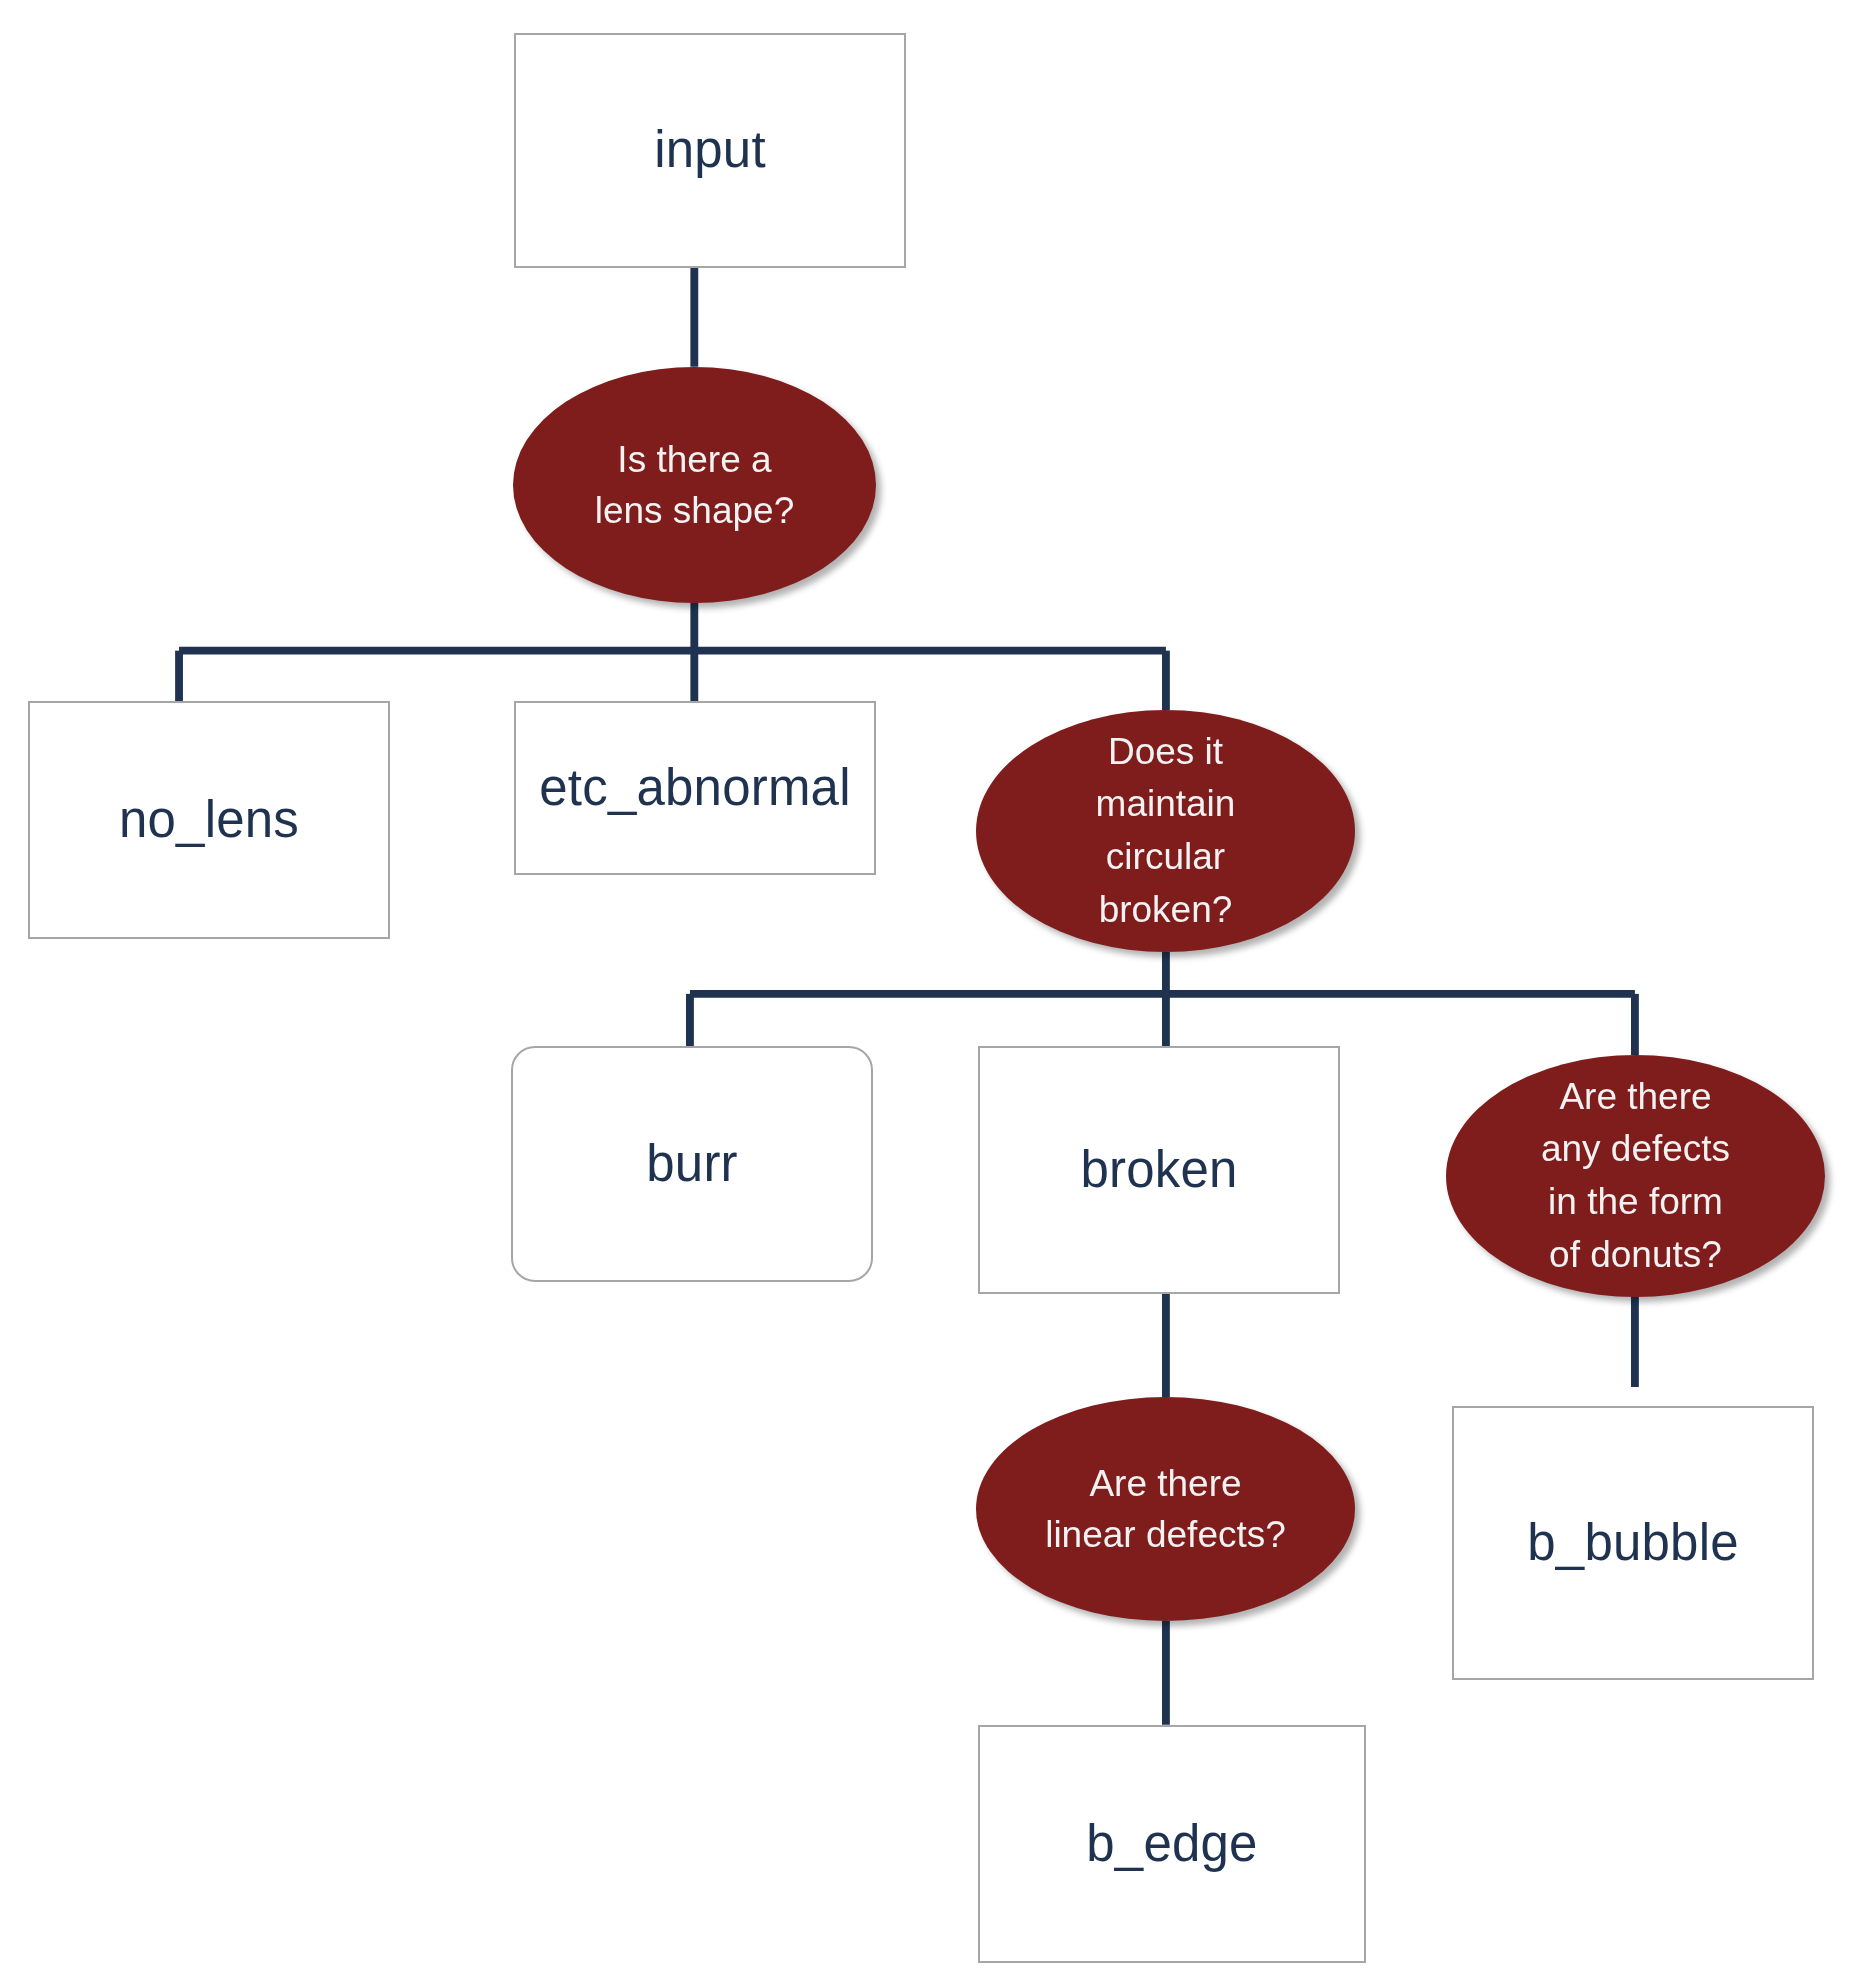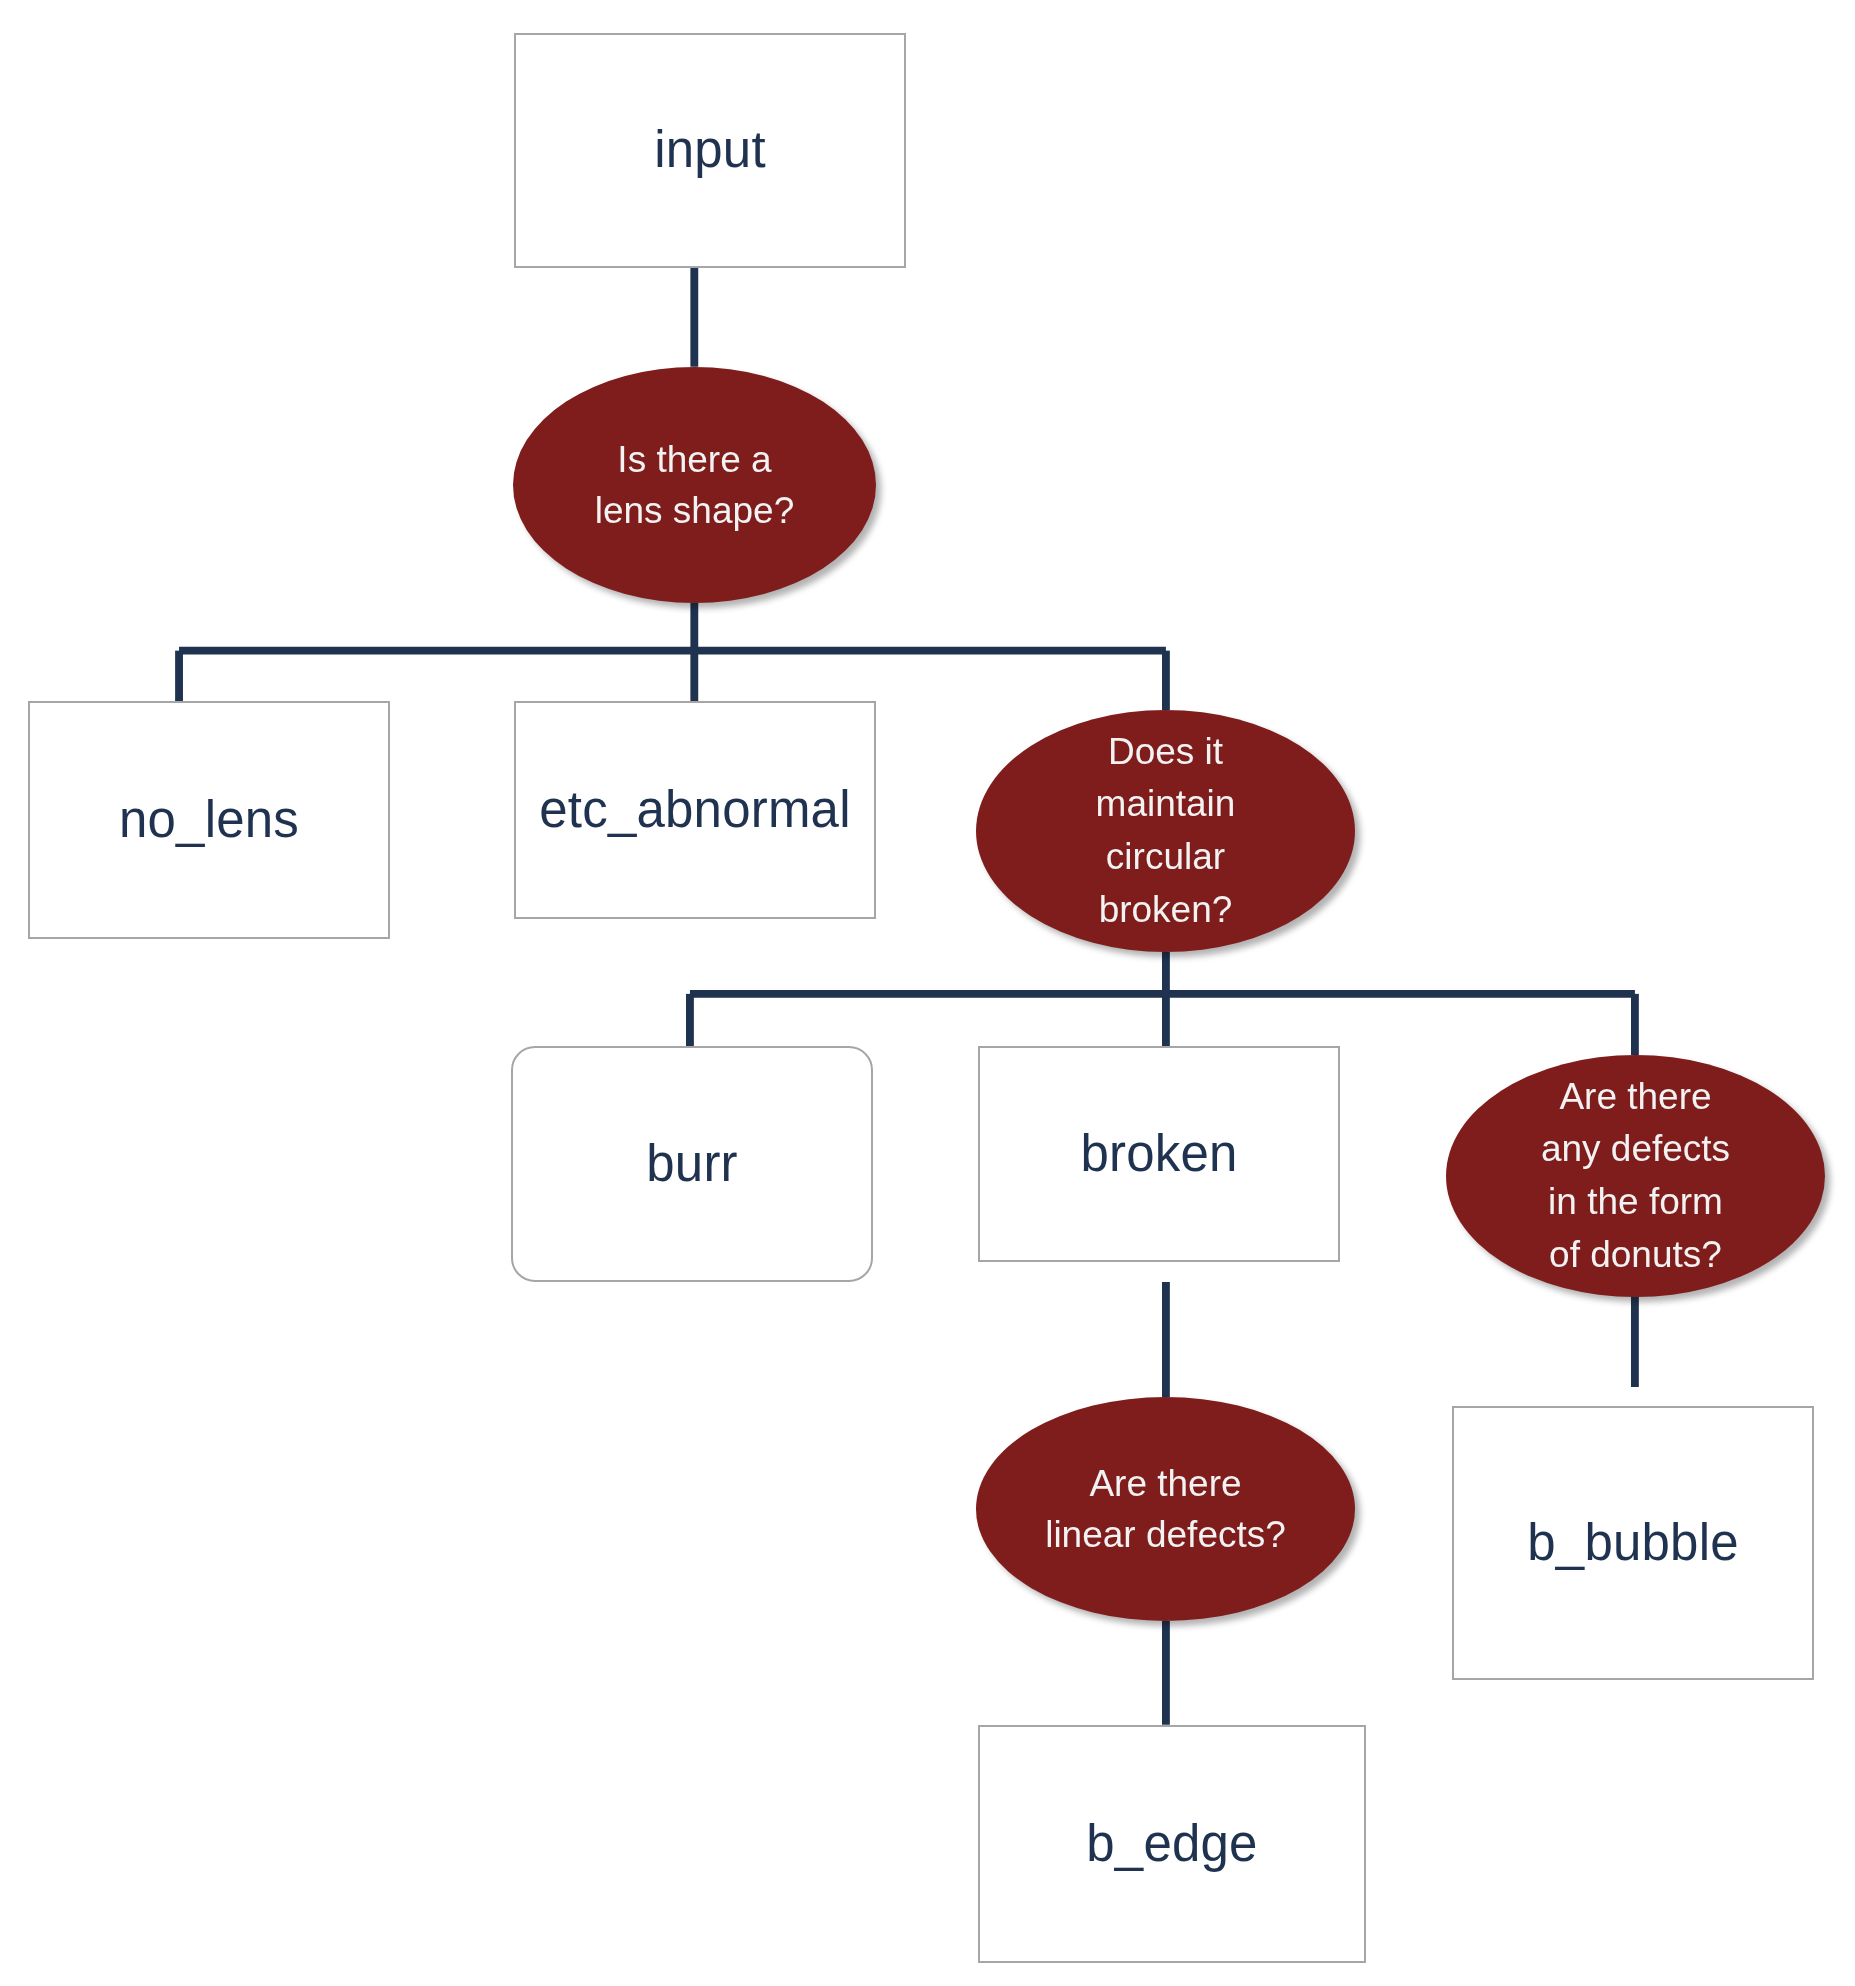--- a/index.html
+++ b/index.html
@@ -105,36 +105,36 @@
 
   <div class="node-ellipse tight" style="left:513px; top:367px; width:363px; height:236px;">
     <span class="node-label">Is there a
 lens shape?</span>
   </div>
 
   <div class="node-box" style="left:28px; top:701px; width:362px; height:238px;">
     <span class="node-label">no_lens</span>
   </div>
 
-  <div class="node-box" style="left:514px; top:701px; width:362px; height:218px;">
+  <div class="node-box" style="left:514px; top:701px; width:362px; height:174px;">
     <span class="node-label">etc_abnormal</span>
   </div>
 
   <div class="node-ellipse" style="left:976px; top:710px; width:379px; height:242px;">
     <span class="node-label">Does it
 maintain
 circular
 broken?</span>
   </div>
 
   <div class="node-box" style="left:511px; top:1046px; width:362px; height:236px;border-radius:24px;">
     <span class="node-label">burr</span>
   </div>
 
-  <div class="node-box" style="left:978px; top:1046px; width:362px; height:216px;">
+  <div class="node-box" style="left:978px; top:1046px; width:362px; height:248px;">
     <span class="node-label">broken</span>
   </div>
 
   <div class="node-ellipse" style="left:1446px; top:1055px; width:379px; height:242px;">
     <span class="node-label">Are there
 any defects
 in the form
 of donuts?</span>
   </div>
 

